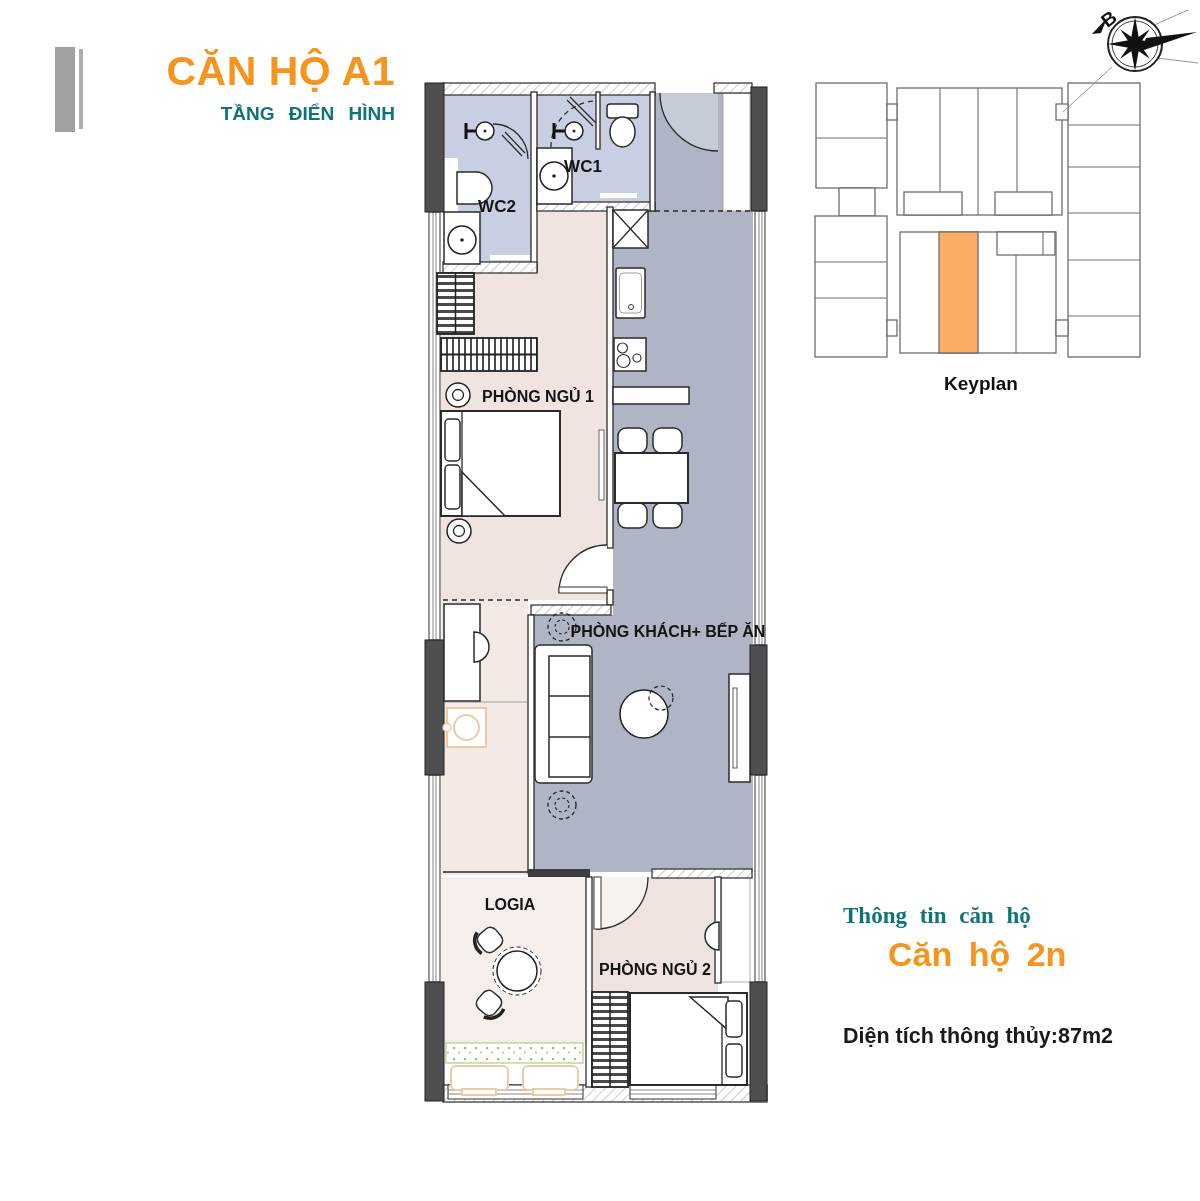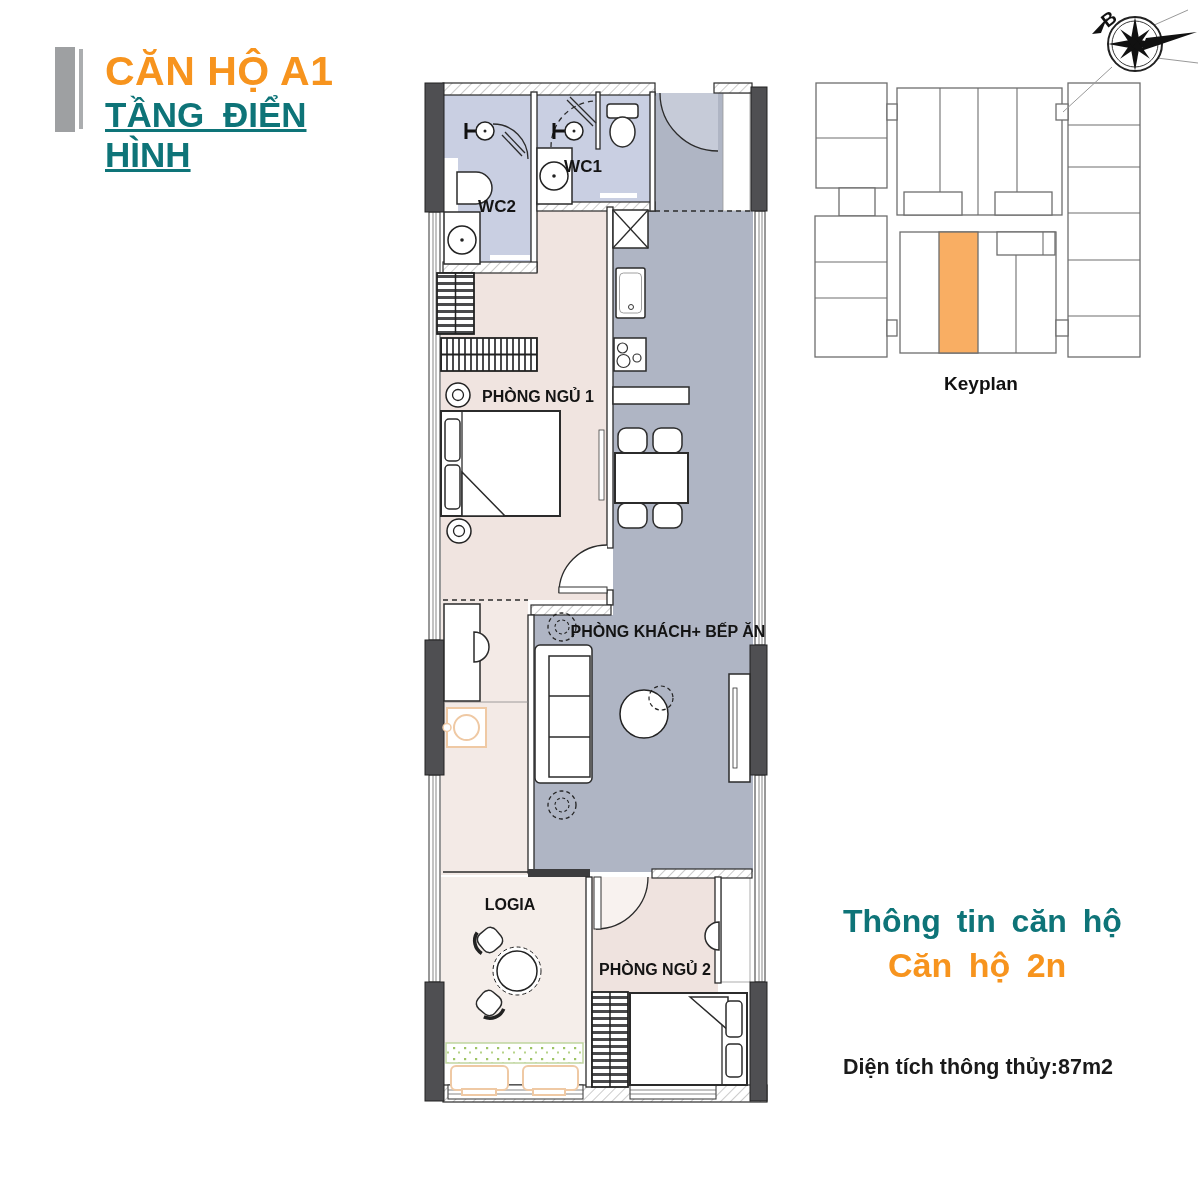--- a/index.html
+++ b/index.html
@@ -1,27 +1,27 @@
 <!DOCTYPE html>
 <html style="--orange: #F7941E; --teal: #0E7478; --info-black: #1A1A1A; --keyplan-highlight: #F9AE63; --wall-dark: #4F4F52; --floor-gray: #AFB5C4; --wc-blue: #C9CFE2; --bedroom-pink: #F0E4E0; --bedroom2-pink: #EFE3DF; --corridor-pink: #F3EAE6; --logia-pink: #F5EEEA; --door-gray: #C6CBD8; --planter-orange: #EFC9A4; --planter-green: #9EC465;"><head>
 <meta charset="utf-8">
 <style>
   html,body{margin:0;padding:0;background:#ffffff;}
   #page{position:relative;width:1200px;height:1201px;background:#fff;overflow:hidden;
         font-family:"Liberation Sans",sans-serif;}
   #page svg{position:absolute;left:0;top:0;}
   .logo-bar1{position:absolute;left:55px;top:47px;width:20px;height:85px;background:#9EA0A2;}
   .logo-bar2{position:absolute;left:79px;top:49px;width:4px;height:80px;background:#ABADAF;}
-  .title-block{position:absolute;left:105px;top:48px;width:290px;text-align:left;}
+  .title-block{position:absolute;left:105px;top:48px;width:290px;text-align:right;}
   .main-title{font-size:41px;font-weight:bold;color:var(--orange,#F7941E);letter-spacing:.5px;}
-  .sub-title{font-size:35px;font-weight:bold;color:var(--teal,#0E7478);word-spacing:9px;text-decoration:underline;}
+  .sub-title{font-size:19px;font-weight:bold;color:var(--teal,#0E7478);word-spacing:9px;margin-top:8px;}
   .info-block{position:absolute;left:843px;top:903px;width:340px;}
-  .info-title{font-size:32px;font-weight:bold;color:var(--teal,#0E7478);word-spacing:7px;}
+  .info-title{font-size:23px;font-weight:bold;color:var(--teal,#0E7478);word-spacing:7px;font-family:Liberation Serif, serif;}
   .info-unit{font-size:34px;font-weight:bold;color:var(--orange,#F7941E);word-spacing:7px;margin:6px 0 0 45px;}
-  .info-areas{margin-top:68px;font-size:21.5px;font-weight:bold;color:var(--info-black,#1a1a1a);line-height:29px;}
+  .info-areas{margin-top:48px;font-size:21.5px;font-weight:bold;color:var(--info-black,#1a1a1a);line-height:29px;}
   .area-line{white-space:pre;}
   
   .col{fill:var(--wall-dark,#4F4F52);stroke:#222;stroke-width:1;}
   .wallw{fill:#ffffff;stroke:#2b2b2b;stroke-width:1.3;}
   .hatch{fill:url(#hatch);stroke:#2b2b2b;stroke-width:1.2;}
   .win{fill:#ffffff;stroke:#333;stroke-width:1;}
   .winln{stroke:#555;stroke-width:.7;}
   .room-wc{fill:var(--wc-blue,#C9CFE2);}
   .room-bed1{fill:var(--bedroom-pink,#F0E4E0);}
   .room-bed2{fill:var(--bedroom2-pink,#EFE3DF);}

